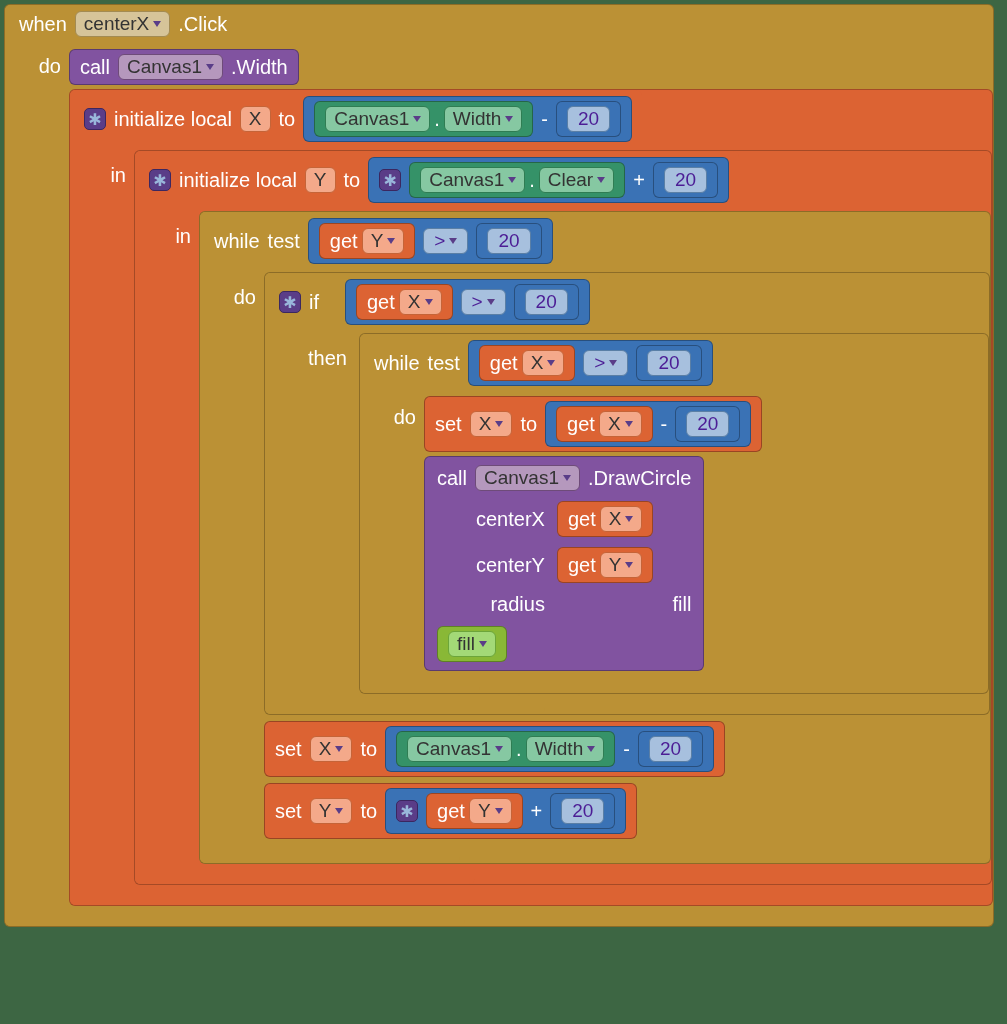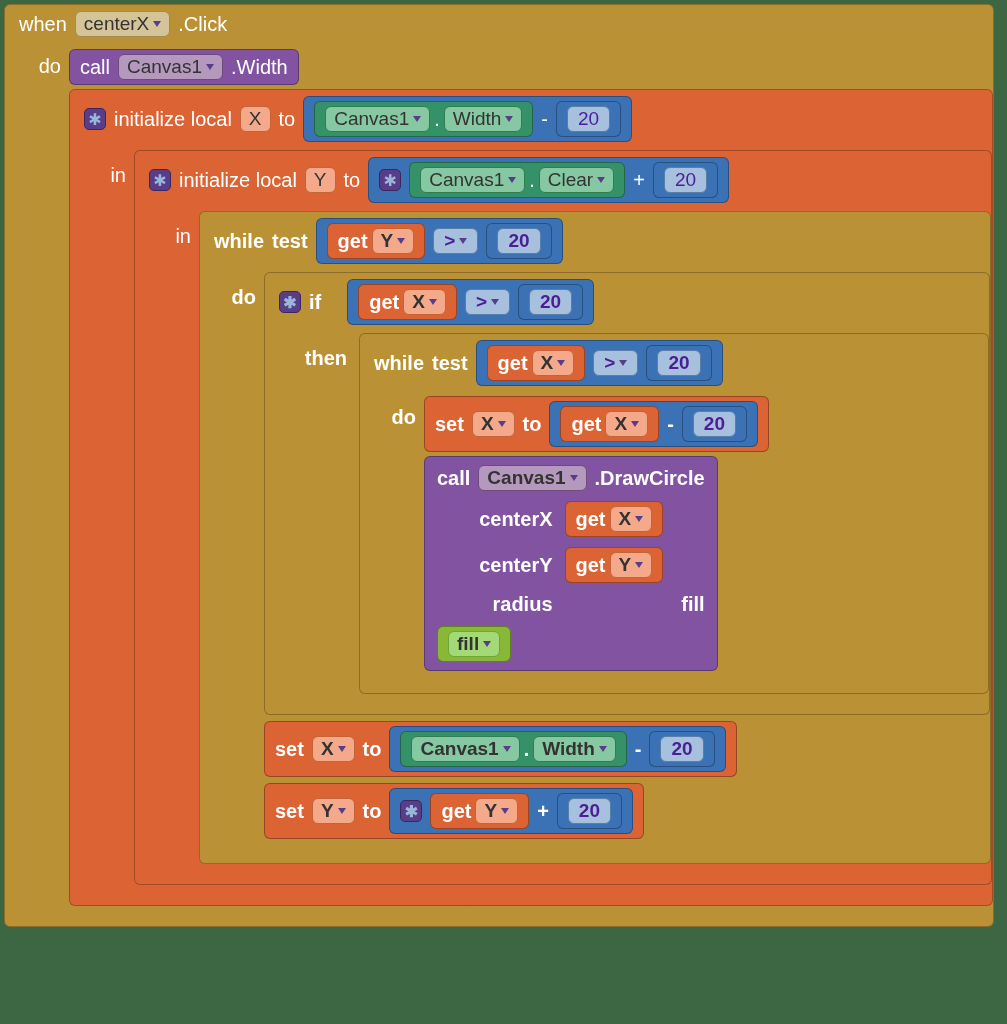--- a/index.html
+++ b/index.html
@@ -64,21 +64,21 @@
     display: inline-flex;
     align-items: center;
     justify-content: center;
     color: #99b7db;
     font-size: 16px;
     border: 1px solid #3b2760;
   }
   .c-event   { background: #bb9135; }
   .c-proc    { background: #8153a0; }
   .c-var     { background: #dc6333; }
-  .c-control { background: #bb9135; font-weight: bold; }
+  .c-control { background: #bb9135; }
   .c-math    { background: #3a72b5; }
   .c-getter  { background: #dc6333; }
   .c-comp-get{ background: #359268; }
   .c-logic-bool{ background: #89b836; }
 
   
   .cblock {
     position: relative;
     padding-left: 60px;
     border-radius: 6px;

